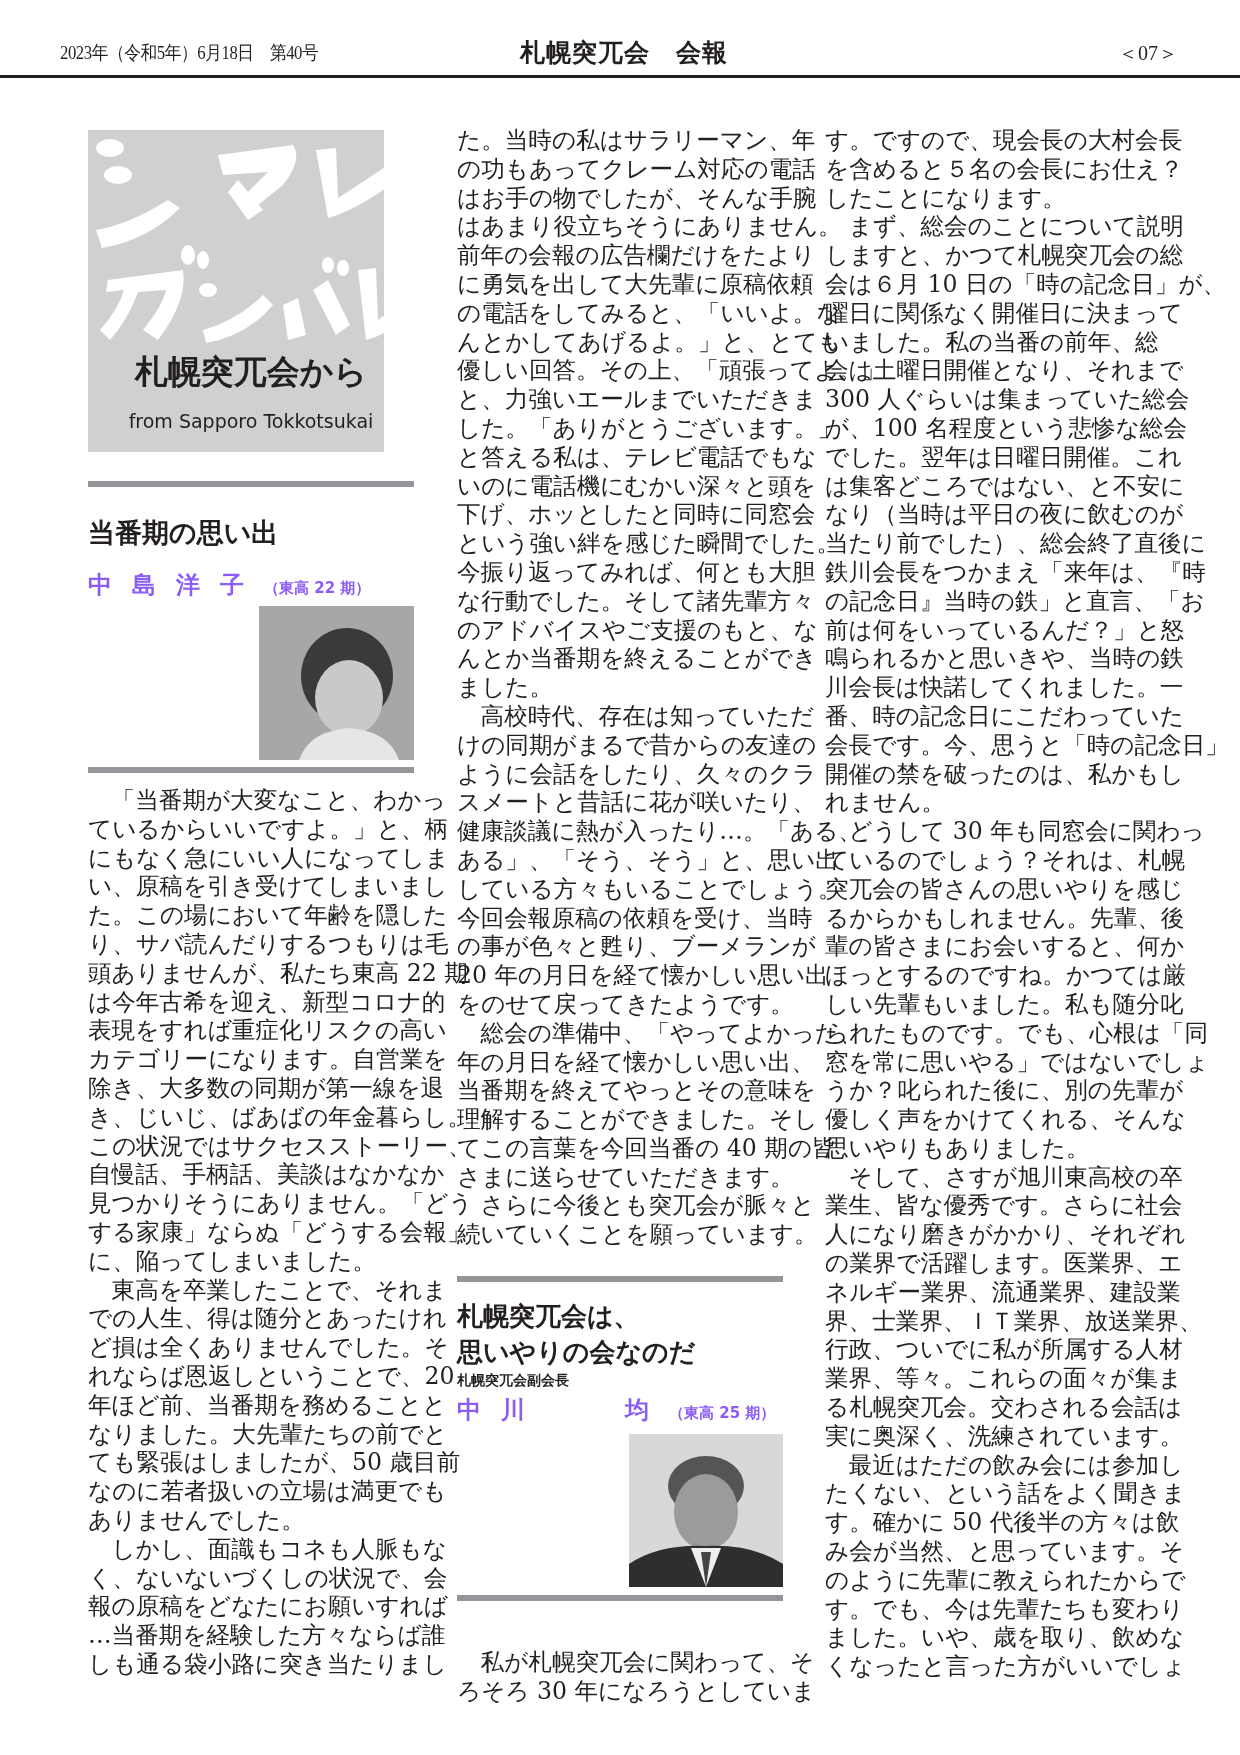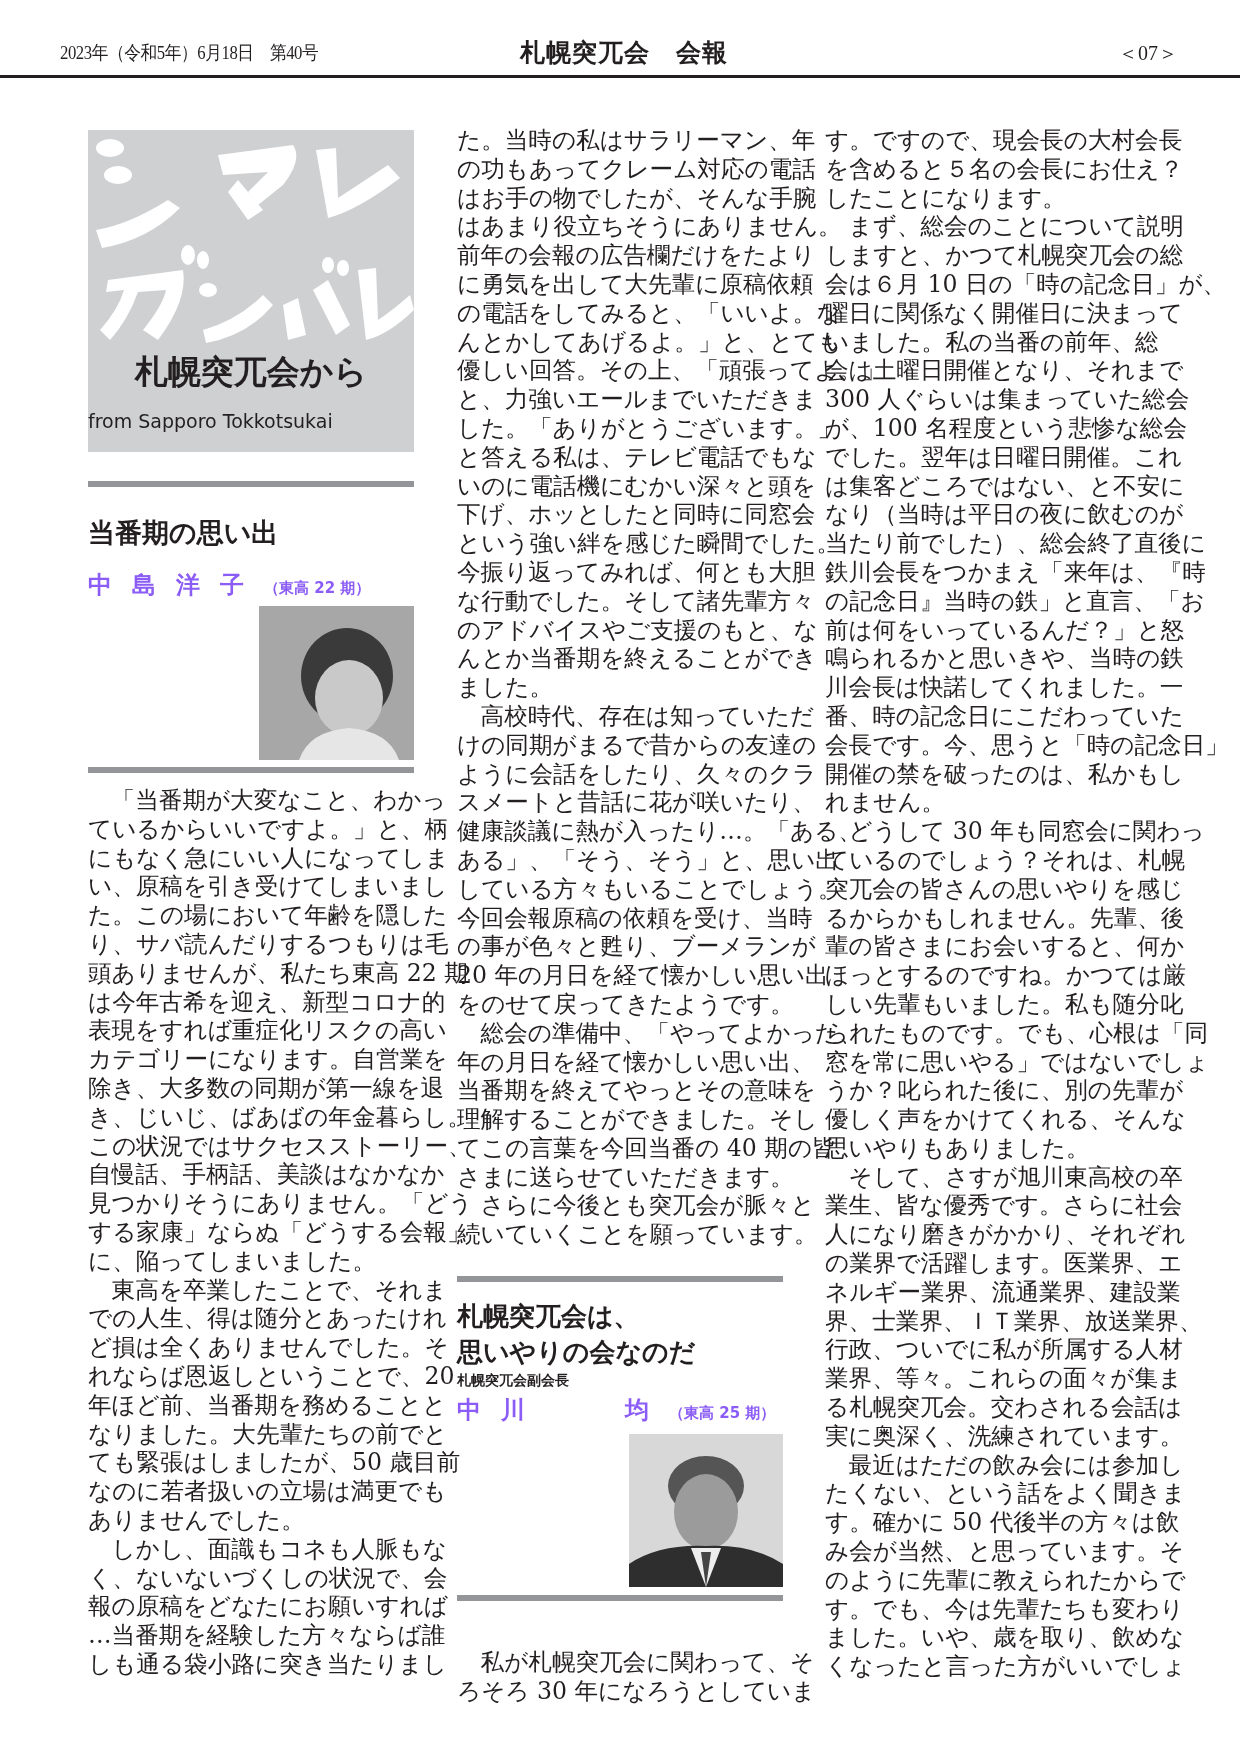--- a/index.html
+++ b/index.html
@@ -7,25 +7,25 @@
          font-family: "DejaVu Serif", "Liberation Serif", serif; }
   .header { position:absolute; left:0; top:0; width:1240px; height:78px; }
   .hdr-date { position:absolute; left:60px; top:40px; font-size:19px; letter-spacing:-0.5px;
               font-family:"Liberation Serif","DejaVu Serif",serif; transform:scaleX(0.88); transform-origin:left; }
   .hdr-title { position:absolute; left:520px; top:36px; font-size:25px; font-weight:bold;
                font-family:"DejaVu Sans","Liberation Sans",sans-serif; letter-spacing:1px; }
   .hdr-page { position:absolute; right:62px; top:40px; font-size:20px;
               font-family:"Liberation Serif","DejaVu Serif",serif; }
   .hdr-rule { position:absolute; left:0; top:75px; width:1240px; height:3px; background:#231f20; }
 
-  .badge { position:absolute; left:88px; top:130px; width:326px; height:322px; background:#cfd0d2; overflow:hidden; }
+  .badge { position:absolute; left:88px; top:130px; width:296px; height:322px; background:#cfd0d2; overflow:hidden; }
   .badge-art { position:absolute; left:0; top:0; width:326px; height:220px; }
   .badge-title { position:absolute; left:0; width:326px; top:220px; text-align:center; font-size:33px; font-weight:bold;
                  font-family:"DejaVu Sans","Liberation Sans",sans-serif; color:#231f20; }
-  .badge-sub { position:absolute; left:0; width:326px; top:280px; text-align:left; font-size:19px;
+  .badge-sub { position:absolute; left:0; width:326px; top:280px; text-align:center; font-size:19px;
                font-family:"DejaVu Sans","Liberation Sans",sans-serif; color:#231f20; }
 
   .divider { position:absolute; height:6px; background:#939598; }
 
   .art-title { position:absolute; font-family:"DejaVu Sans","Liberation Sans",sans-serif; font-weight:bold; color:#231f20; }
   .author { position:absolute; font-family:"DejaVu Sans","Liberation Sans",sans-serif; font-weight:bold; color:#8b5cf6; white-space:nowrap; }
   .author .nm { font-size:24px; letter-spacing:20px; }
   .author .cls { font-size:15px; letter-spacing:0; }
   .role { position:absolute; font-family:"DejaVu Sans","Liberation Sans",sans-serif; font-weight:bold; font-size:14px; }
 

